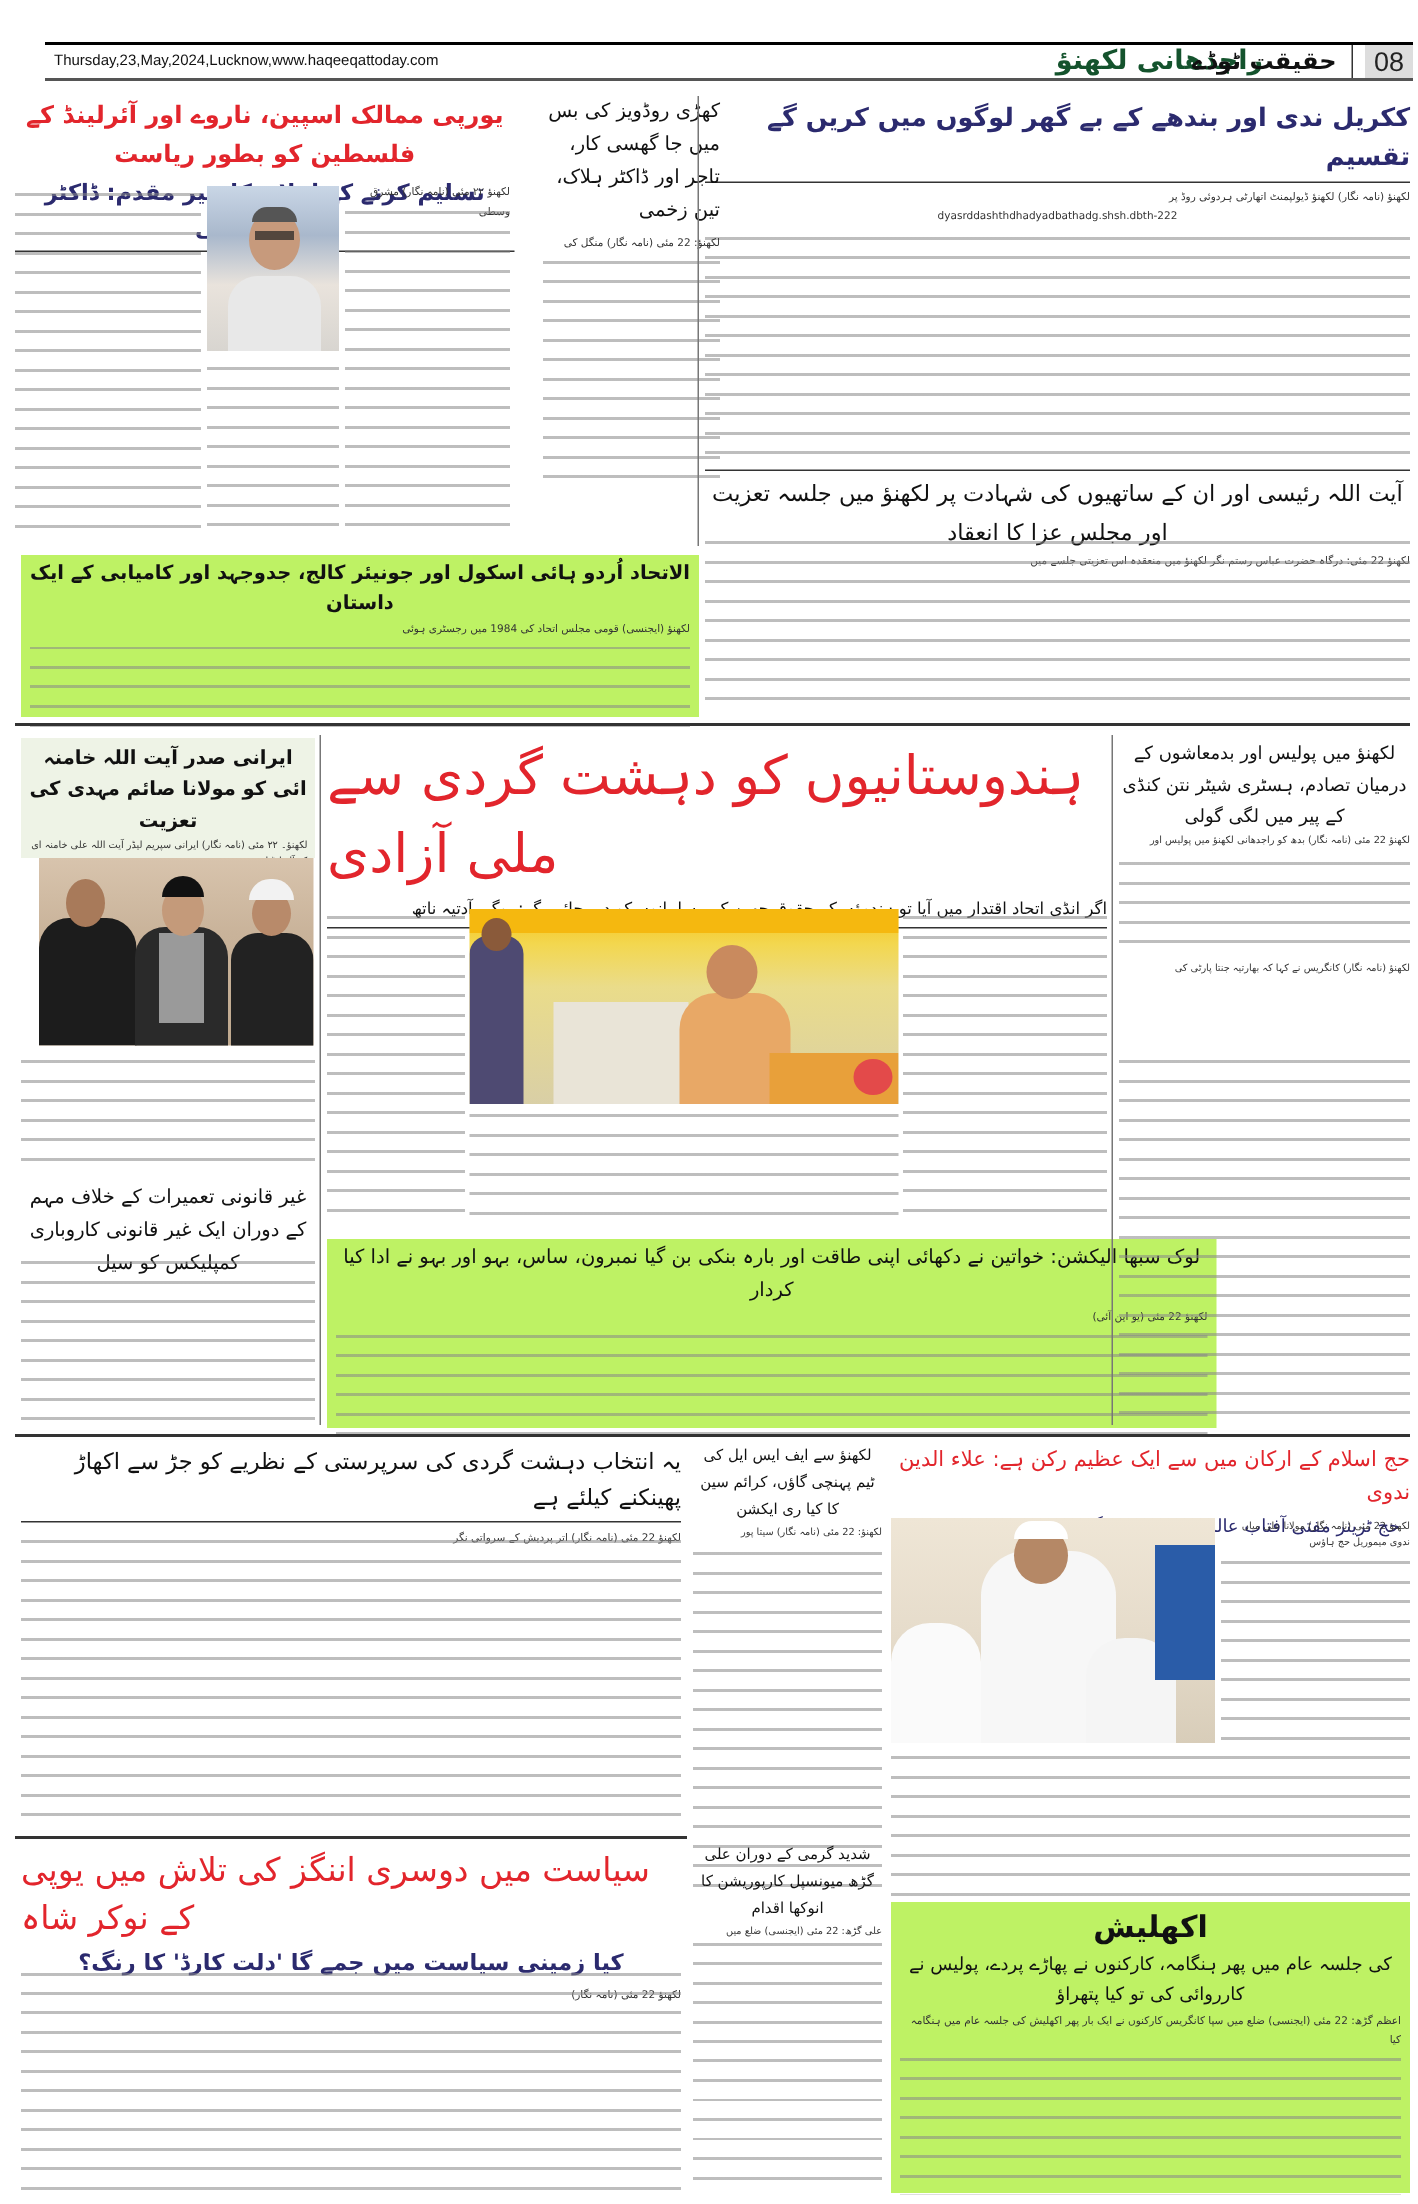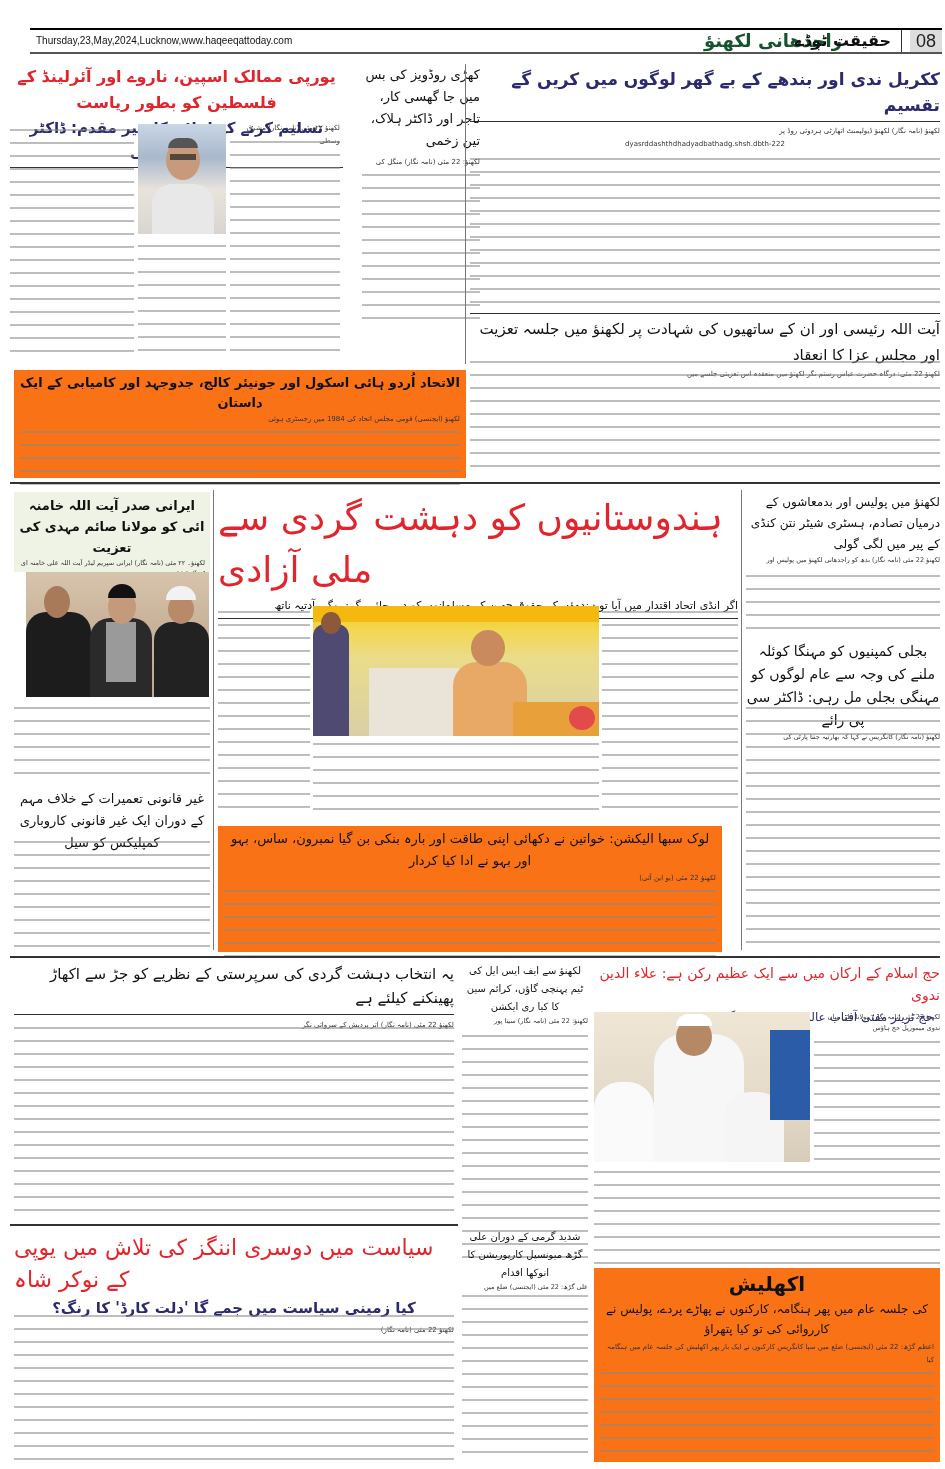--- a/index.html
+++ b/index.html
@@ -10,21 +10,21 @@
 .dateline{left:6px;top:5px;font-family:"Liberation Sans",sans-serif;font-size:10px;color:#111}
 .pagenum{right:0;top:0;width:32px;height:22px;background:#ddd;font-family:"Liberation Sans",sans-serif;font-size:18px;text-align:center;line-height:22px;color:#222}
 .mast1{right:40px;top:0;font-size:16px;font-weight:bold;color:#111;padding-right:10px;border-right:1px solid #333;line-height:22px}
 .mast2{right:100px;top:0;font-size:18px;font-weight:bold;color:#14532d;line-height:22px}
 .red-h{color:#e2252c;font-weight:bold}
 .blue-h{color:#2b2a6e;font-weight:bold}
 .blk-h{color:#111;font-weight:bold}
 .body{font-size:7.5px;line-height:13px;color:#333;overflow:hidden}
 .lines{background:repeating-linear-gradient(to bottom,transparent 0,transparent 5px,#888 5px,#888 7px,transparent 7px,transparent 13px);opacity:.55}
 .rule{background:#333}
-.cream{background:#f97316}
+.cream{background:#bef264}
 .mint{background:#eef3e6}
 .photo{overflow:hidden}
 .vline{width:1px;background:#777}
 </style>
 </head>
 <body>
 
 <div class="abs topbar">
   <div class="abs dateline">Thursday,23,May,2024,Lucknow,www.haqeeqattoday.com</div>
   <div class="abs mast2 rtl">راجدھانی لکھنؤ</div>
@@ -58,21 +58,21 @@
   <div style="position:absolute;left:28px;top:16px;width:34px;height:40px;border-radius:50%;background:#c79a7c"></div>
   <div style="position:absolute;left:30px;top:14px;width:30px;height:10px;border-radius:10px 10px 0 0;background:#555"></div>
   <div style="position:absolute;left:32px;top:30px;width:26px;height:6px;background:#222;opacity:.7"></div>
   <div style="position:absolute;left:14px;top:60px;width:62px;height:50px;border-radius:20px 20px 0 0;background:#e8e8e8"></div>
 </div>
 <div class="abs lines" style="left:138px;top:240px;width:88px;height:116px"></div>
 <div class="abs lines" style="left:10px;top:124px;width:124px;height:232px"></div>
 
 <div class="abs rule" style="left:470px;top:313px;width:470px;height:1px"></div>
 <div class="abs rtl" style="left:470px;top:316px;width:470px">
-  <div class="blk-h" style="font-size:15px;line-height:26px;font-weight:normal">آیت اللہ رئیسی اور ان کے ساتھیوں کی شہادت پر لکھنؤ میں جلسہ تعزیت اور مجلس عزا کا انعقاد</div>
+  <div class="blk-h" style="font-size:15px;line-height:26px;text-align:center;font-weight:normal">آیت اللہ رئیسی اور ان کے ساتھیوں کی شہادت پر لکھنؤ میں جلسہ تعزیت اور مجلس عزا کا انعقاد</div>
   <div class="body" style="font-size:7px">لکھنؤ 22 مئی: درگاہ حضرت عباس رستم نگر لکھنؤ میں منعقدہ اس تعزیتی جلسے میں</div>
 </div>
 <div class="abs lines" style="left:470px;top:356px;width:470px;height:120px"></div>
 
 <div class="abs cream rtl" style="left:14px;top:370px;width:452px;height:108px;padding:3px 6px">
   <div class="blk-h" style="font-size:13px;line-height:20px;text-align:center">الاتحاد اُردو ہائی اسکول اور جونیئر کالج، جدوجہد اور کامیابی کے ایک داستان</div>
   <div class="body" style="font-size:7px">لکھنؤ (ایجنسی) قومی مجلس اتحاد کی 1984 میں رجسٹری ہوئی</div>
   <div class="lines" style="height:70px"></div>
 </div>
 
@@ -112,34 +112,33 @@
   <div style="position:absolute;left:8px;top:6px;width:20px;height:22px;border-radius:50%;background:#8a5a3a"></div>
   <div style="position:absolute;left:56px;top:62px;width:90px;height:68px;background:#e9e4d7"></div>
   <div style="position:absolute;left:140px;top:56px;width:74px;height:74px;background:#e8a866;border-radius:24px 24px 0 0"></div>
   <div style="position:absolute;left:158px;top:24px;width:34px;height:36px;border-radius:50%;background:#c98a5e"></div>
   <div style="position:absolute;left:200px;top:96px;width:86px;height:34px;background:#e8a03a"></div>
   <div style="position:absolute;left:256px;top:100px;width:26px;height:24px;background:#e34a4a;border-radius:50%"></div>
 </div>
 <div class="abs lines" style="left:313px;top:738px;width:286px;height:78px"></div>
 <div class="abs lines" style="left:602px;top:606px;width:136px;height:210px"></div>
 
-<div class="abs cream rtl" style="left:218px;top:826px;width:504px;height:126px;padding:2px 6px">
+<div class="abs cream rtl" style="left:218px;top:826px;width:593px;height:126px;padding:2px 6px">
   <div class="blk-h" style="font-size:13px;line-height:22px;text-align:center;font-weight:normal">لوک سبھا الیکشن: خواتین نے دکھائی اپنی طاقت اور بارہ بنکی بن گیا نمبرون، ساس، بہو اور بہو نے ادا کیا کردار</div>
   <div class="body" style="font-size:7px">لکھنؤ 22 مئی (یو این آئی)</div>
   <div class="lines" style="height:80px"></div>
 </div>
 <div class="abs vline" style="left:741px;top:490px;height:460px"></div>
 
 <div class="abs rtl" style="left:746px;top:492px;width:194px">
-  <div class="blk-h" style="font-size:12px;line-height:21px;font-weight:normal">لکھنؤ میں پولیس اور بدمعاشوں کے درمیان تصادم، ہسٹری شیٹر نتن کنڈی کے پیر میں لگی گولی</div>
+  <div class="blk-h" style="font-size:12px;line-height:21px;text-align:center;font-weight:normal">لکھنؤ میں پولیس اور بدمعاشوں کے درمیان تصادم، ہسٹری شیٹر نتن کنڈی کے پیر میں لگی گولی</div>
   <div class="body" style="font-size:6.5px;line-height:11px">لکھنؤ 22 مئی (نامہ نگار) بدھ کو راجدھانی لکھنؤ میں پولیس اور</div>
 </div>
 <div class="abs lines" style="left:746px;top:570px;width:194px;height:68px"></div>
 <div class="abs rtl" style="left:746px;top:640px;width:194px">
-  <div class="blk-h" style="font-size:14px;line-height:23px;text-align:center;font-weight:normal">بجلی کمپنیوں کو مہنگا کوئلہ ملنے کی وجہ سے عام لوگوں کو مہنگی بجلی مل رہی: ڈاکٹر سی پی رائے</div>
   <div class="body" style="font-size:6.5px;line-height:11px">لکھنؤ (نامہ نگار) کانگریس نے کہا کہ بھارتیہ جنتا پارٹی کی</div>
 </div>
 <div class="abs lines" style="left:746px;top:702px;width:194px;height:250px"></div>
 
 <div class="abs rule" style="left:10px;top:956px;width:930px;height:2px"></div>
 
 <div class="abs rtl" style="left:14px;top:962px;width:440px">
   <div class="blk-h" style="font-size:15px;line-height:24px;font-weight:normal">یہ انتخاب دہشت گردی کی سرپرستی کے نظریے کو جڑ سے اکھاڑ پھینکنے کیلئے ہے</div>
   <div class="rule" style="height:1px;margin:4px 0"></div>
   <div class="body" style="font-size:7px">لکھنؤ 22 مئی (نامہ نگار) اتر پردیش کے سرواتی نگر</div>

